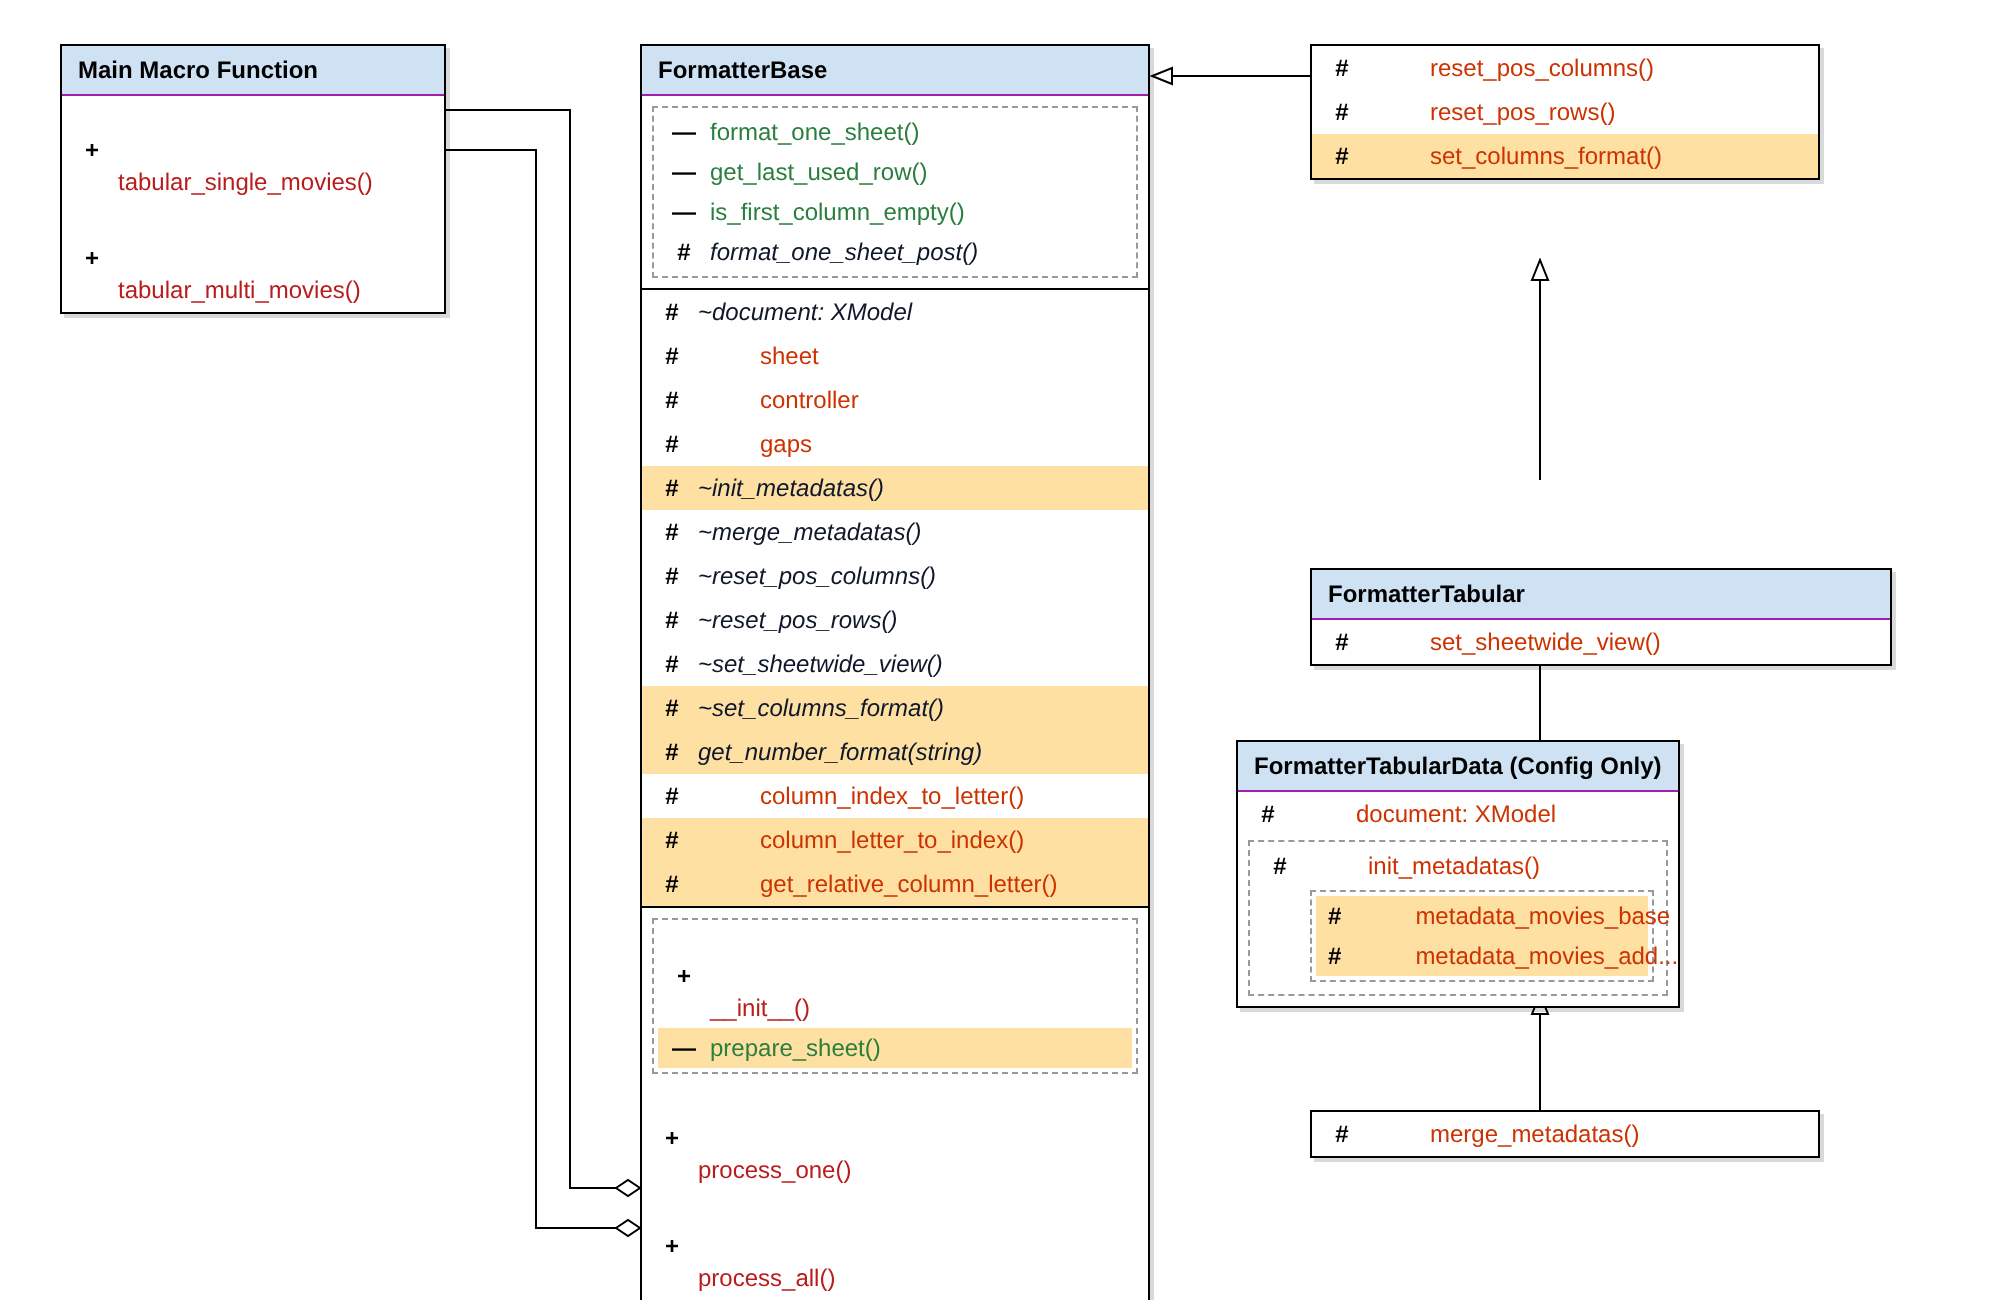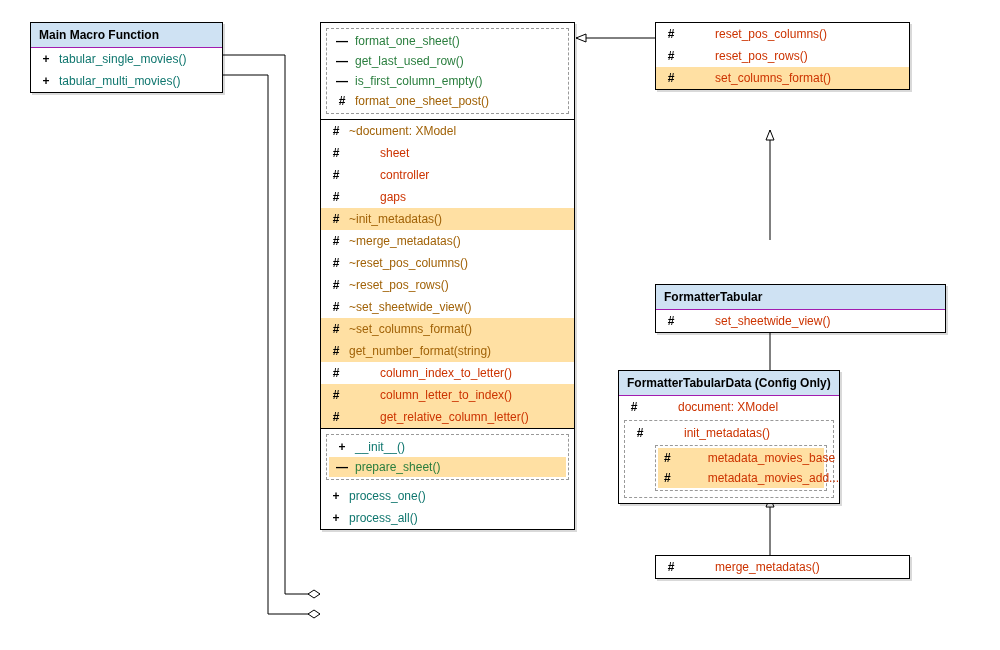--- a/index.html
+++ b/index.html
@@ -50,23 +50,23 @@
   .row.hl { background: #ffe0a3; }
   .sym {
     display: inline-block;
     width: 14px;
     text-align: center;
     font-weight: 700;
     color: #000;
     margin-right: 6px;
   }
   .txt { color: #000; }
-  .c-blue { color: #0f766e; }
+  .c-blue { color: #b91c1c; margin-top: 32px; }
   .c-red  { color: #cc3300; padding-left: 31px; }
-  .c-redit { color: #a16207; }
+  .c-redit { color: #0f172a; font-style: italic; }
   .c-green{ color: #2a7e3e; }
   .dashed-group {
     border: 1px dashed #999;
     margin: 5px;
     padding: 2px 2px;
   }
   .dashed-group .row { padding: 3px 6px; }
   .nest { padding-left: 24px; }
   .nest .sym { width: 14px; }
   .inner-dashed {
@@ -111,20 +111,21 @@
           <span class="txt c-blue">tabular_single_movies()</span>
         </div>
     <div class="row">
           <span class="sym">+</span>
           <span class="txt c-blue">tabular_multi_movies()</span>
         </div>
   </div>
 </div>
 
 <div class="class-box" style="left:320px; top:22px; width:255px;">
+  <div class="class-title">FormatterBase</div>
 
   <div class="section">
     <div class="dashed-group">
       <div class="row">
             <span class="sym">—</span>
             <span class="txt c-green">format_one_sheet()</span>
           </div>
       <div class="row nest">
             <span class="sym">—</span>
             <span class="txt c-green">get_last_used_row()</span>

